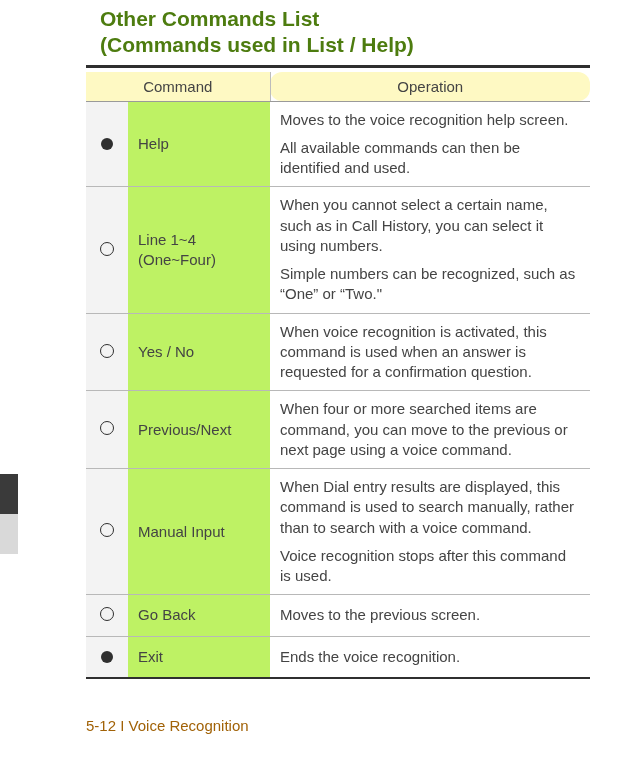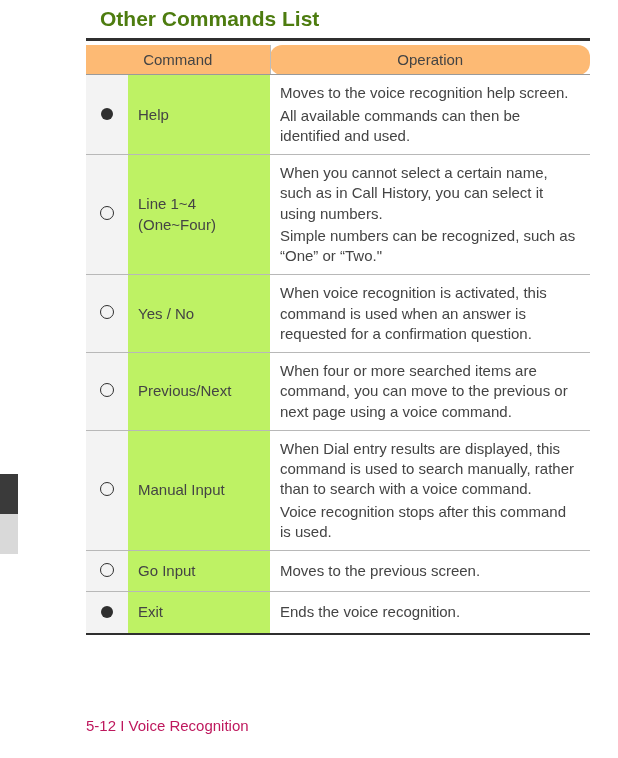--- a/index.html
+++ b/index.html
@@ -45,21 +45,21 @@
     border-top: 3px solid #2f2f2f;
     margin: 0 0 4px 0;
   }
   table {
     width: 100%;
     border-collapse: collapse;
     font-size: 15px;
     color: #444;
   }
   thead th {
-    background: #fdba74;
+    background: #fef9c3;
     font-weight: normal;
     text-align: center;
     padding: 6px 8px;
     border-bottom: 1px solid #9a9a9a;
     color: #444;
   }
   thead th + th { border-left: 1px solid #bcbcbc; border-radius: 12px; }
   tbody td {
     border-bottom: 1px solid #b8b8b8;
     padding: 8px 10px;
@@ -88,41 +88,42 @@
   }
   td.bullet-hollow::before {
     content: "";
     display: inline-block;
     width: 12px; height: 12px;
     border-radius: 50%;
     border: 1.5px solid #2f2f2f;
     background: transparent;
   }
   td.op p { margin: 0; }
-  td.op p + p { margin-top: 2px; }
+  td.op p + p { margin-top: 8px; }
   td.cmd .sub { display: block; }
   .footer {
     position: absolute;
     bottom: 24px;
     left: 86px;
     font-size: 15px;
-    color: #be185d;
+    color: #a16207;
   }
 </style>
 </head>
 <body>
 
 <div class="page">
   <div class="tab-marks">
     <div class="tab-mark tab-dark"></div>
     <div class="tab-mark tab-light"></div>
   </div>
 
   <h2 class="heading">
     <span class="line">Other Commands List</span>
+    <span class="line">(Commands used in List / Help)</span>
   </h2>
   <hr class="rule-thick">
 
   <table>
     <thead>
       <tr>
         <th colspan="2">Command</th>
         <th>Operation</th>
       </tr>
     </thead>
@@ -160,21 +161,21 @@
         <tr>
           <td class="mark bullet-hollow"></td>
           <td class="cmd"><span>Manual Input</span></td>
           <td class="op">
             <p>When Dial entry results are displayed, this command is used to search manually, rather than to search with a voice command.</p>
             <p>Voice recognition stops after this command is used.</p>
           </td>
         </tr>
         <tr>
           <td class="mark bullet-hollow"></td>
-          <td class="cmd"><span>Go Input</span></td>
+          <td class="cmd"><span>Go Back</span></td>
           <td class="op">
             <p>Moves to the previous screen.</p>
           </td>
         </tr>
         <tr>
           <td class="mark bullet-filled"></td>
           <td class="cmd"><span>Exit</span></td>
           <td class="op">
             <p>Ends the voice recognition.</p>
           </td>

